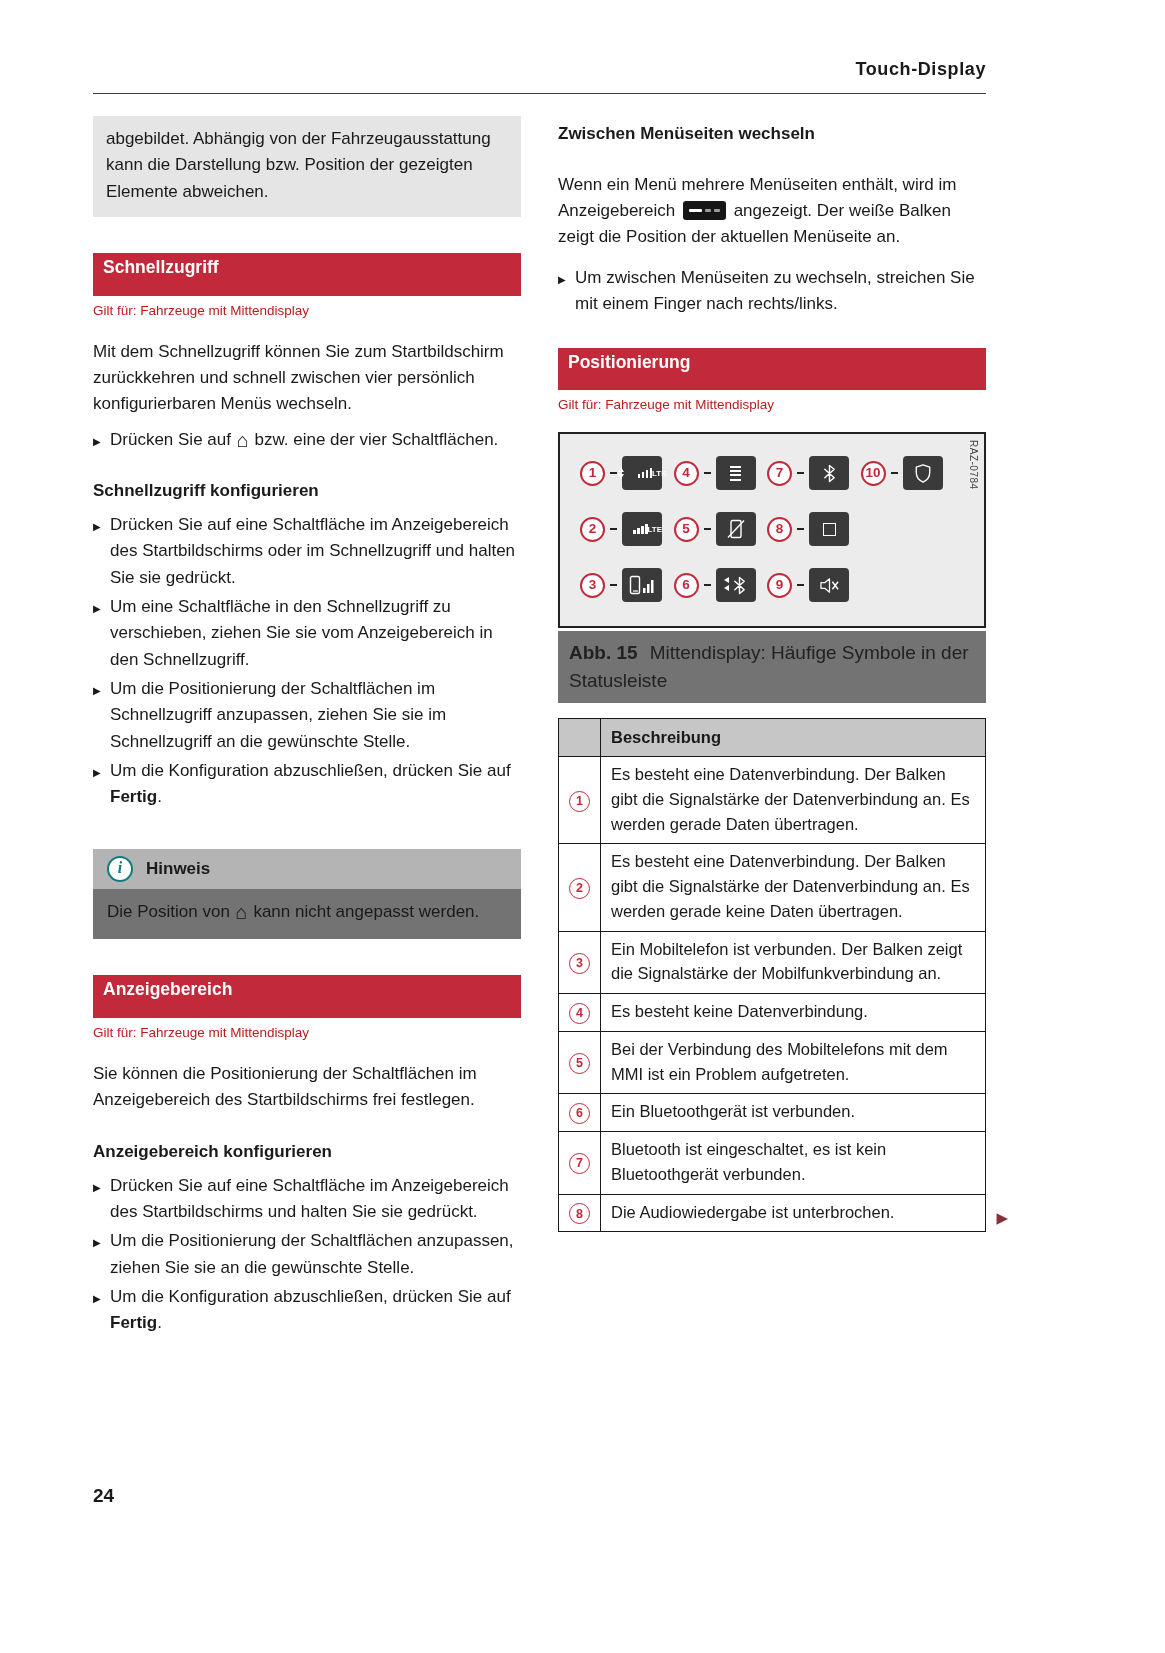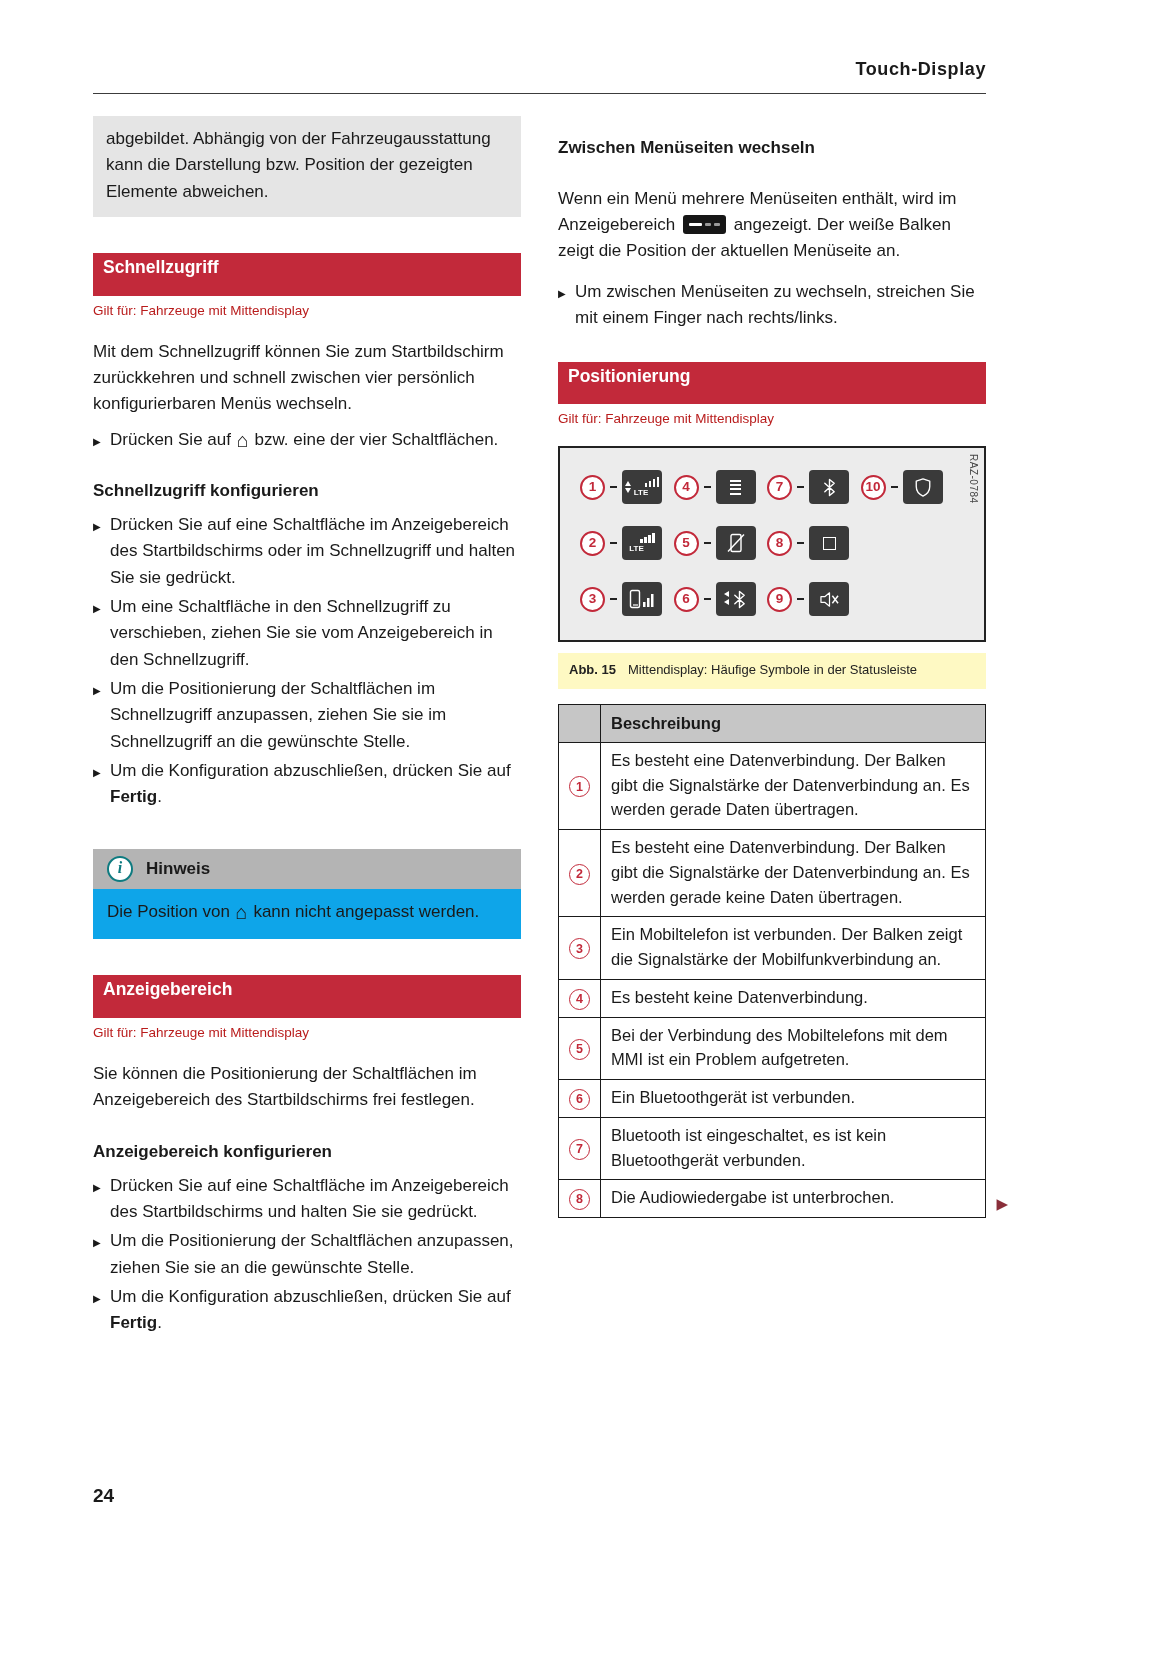--- a/index.html
+++ b/index.html
@@ -37,21 +37,21 @@
 
   .note { margin-top:38px; }
   .note-head { background:#b4b4b4; display:flex; align-items:center; gap:13px; padding:7px 14px; }
   .note-head .label { font-weight:bold; }
   .info-badge {
     width:26px; height:26px; border-radius:50%; background:#fff;
     border:2.5px solid #0e7b80; color:#0e7b80; flex:0 0 26px;
     display:flex; align-items:center; justify-content:center;
     font-family:"Liberation Serif", serif; font-style:italic; font-weight:bold; font-size:16px;
   }
-  .note-body { background:#0ea5e9; padding:10px 14px 14px; }
+  .note-body { background:#737373; padding:10px 14px 14px; }
 
   .page-dots {
     display:inline-flex; align-items:center; gap:3px; background:#161616;
     border-radius:3px; padding:8px 6px; vertical-align:middle; margin:0 3px; position:relative; top:-1px;
   }
   .page-dots .bar { height:3px; border-radius:1px; display:block; }
   .page-dots .bar.active { width:13px; background:#ffffff; }
   .page-dots .bar.dim { width:6px; background:#9a9a9a; }
 
   .figure {
@@ -63,37 +63,37 @@
   .fig-num {
     width:25px; height:25px; flex:0 0 25px; border:2px solid #c2293a; border-radius:50%;
     color:#c2293a; font-weight:bold; font-size:13.5px; background:#fff;
     display:flex; align-items:center; justify-content:center; line-height:1;
   }
   .fig-dash { width:7px; height:2px; background:#222; flex:0 0 7px; }
   .tile {
     width:40px; height:34px; background:#3a3a3a; border-radius:4px; color:#fff;
     display:flex; align-items:center; justify-content:center; flex:0 0 40px;
   }
-  .lte { display:flex; flex-direction:column; align-items:flex-start; line-height:1; }
+  .lte { display:flex; flex-direction:row; align-items:flex-start; line-height:1; }
   .lte .bars { display:flex; align-items:flex-end; gap:1.5px; margin-left:11px; }
   .lte .bars i { display:block; width:2.5px; background:#fff; }
   .lte .label { font-size:8px; font-weight:bold; margin-top:2px; }
   .tri-col { display:flex; flex-direction:column; align-items:center; margin-right:3px; }
   .tri-up { width:0; height:0; border-left:3.5px solid transparent; border-right:3.5px solid transparent; border-bottom:5px solid #fff; }
   .tri-down { width:0; height:0; border-left:3.5px solid transparent; border-right:3.5px solid transparent; border-top:5px solid #fff; margin-top:2px; }
   .tri-left { width:0; height:0; border-top:3.5px solid transparent; border-bottom:3.5px solid transparent; border-right:5px solid #fff; margin-bottom:2px; }
   .stop-square { width:13px; height:13px; border:1.8px solid #fff; display:block; }
   .dash-stack { display:flex; flex-direction:column; gap:2.5px; align-items:center; }
   .dash-stack i { display:block; width:11px; height:1.8px; background:#fff; }
 
   .watermark {
     position:absolute; top:6px; right:3px; writing-mode:vertical-rl;
     font-size:10px; color:#444; letter-spacing:.5px;
   }
-  .fig-caption { background:#fef9c3; padding:8px 11px 9px; font-size:13px; line-height:1.45; margin-top:11px; color:#222; }
+  .fig-caption { background:#737373; padding:8px 11px 9px; font-size:19px; line-height:1.45; margin-top:3px; color:#222; }
   .fig-caption .cap-label { font-weight:bold; margin-right:12px; }
 
   .table-wrap { position:relative; margin-top:15px; }
   table.desc-table { width:100%; border-collapse:collapse; font-size:16.5px; }
   table.desc-table th, table.desc-table td { border:1px solid #1a1a1a; padding:5px 10px 7px; vertical-align:middle; text-align:left; line-height:1.5; }
   table.desc-table th { background:#c6c6c6; font-weight:bold; padding-top:6px; padding-bottom:6px; }
   td.num-cell, th.num-cell { width:41px; text-align:center; padding-left:4px; padding-right:4px; }
   .tbl-num {
     display:inline-flex; width:21px; height:21px; border:1.7px solid #c2293a; border-radius:50%;
     color:#c2293a; font-weight:bold; font-size:12.5px; align-items:center; justify-content:center; line-height:1;
@@ -174,21 +174,21 @@
       <li class="bullet">
         <span class="marker">▶</span>
         <span class="text"><span>Um die Konfiguration abzuschließen, drücken Sie auf </span><strong>Fertig</strong><span>.</span></span>
       </li>
     </ul>
 
   </div>
 
   <div class="col">
 
-    <h3 class="sub" style="margin-top:20px;">Zwischen Menüseiten wechseln</h3>
+    <h3 class="sub" style="margin-top:6px;">Zwischen Menüseiten wechseln</h3>
     <p class="body" style="margin-top:26px;"><span>Wenn ein Menü mehrere Menüseiten enthält, wird im Anzeigebereich </span><span class="page-dots">
           <span class="bar active"></span>
           <span class="bar dim"></span>
           <span class="bar dim"></span>
         </span><span> angezeigt. Der weiße Balken zeigt die Position der aktuellen Menüseite an.</span></p>
 
     <ul class="bullets" style="margin-top:14px;">
       <li class="bullet">
         <span class="marker">▶</span>
         <span class="text">Um zwischen Menüseiten zu wechseln, streichen Sie mit einem Finger nach rechts/links.</span>

